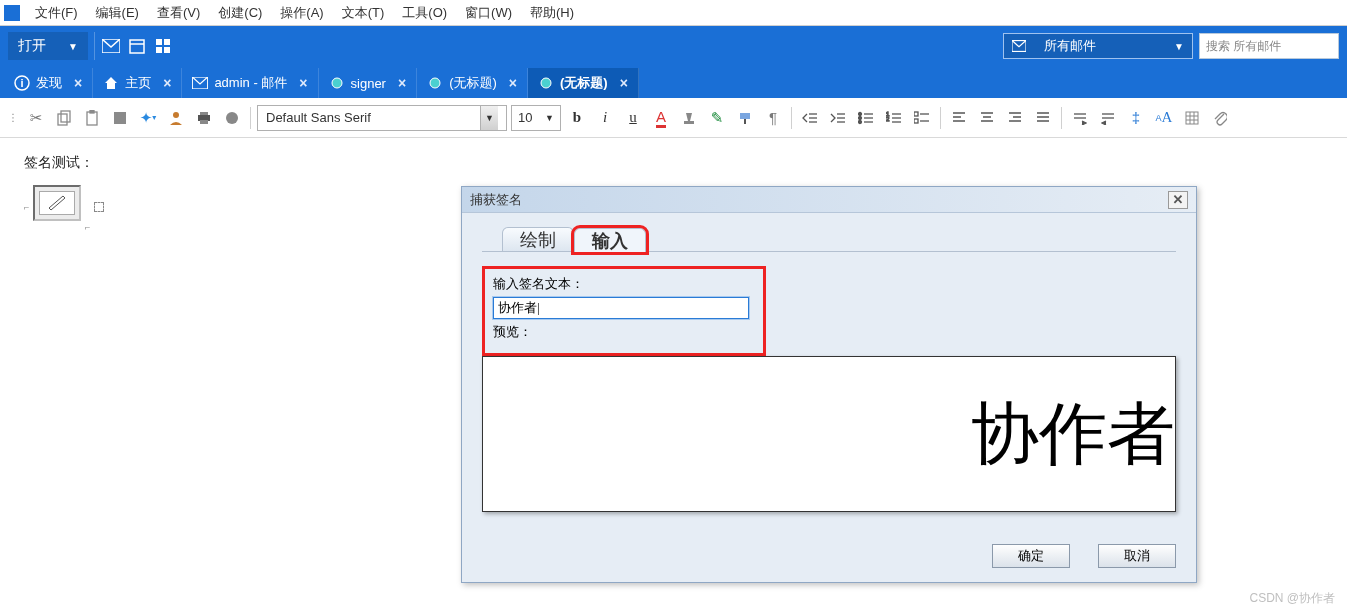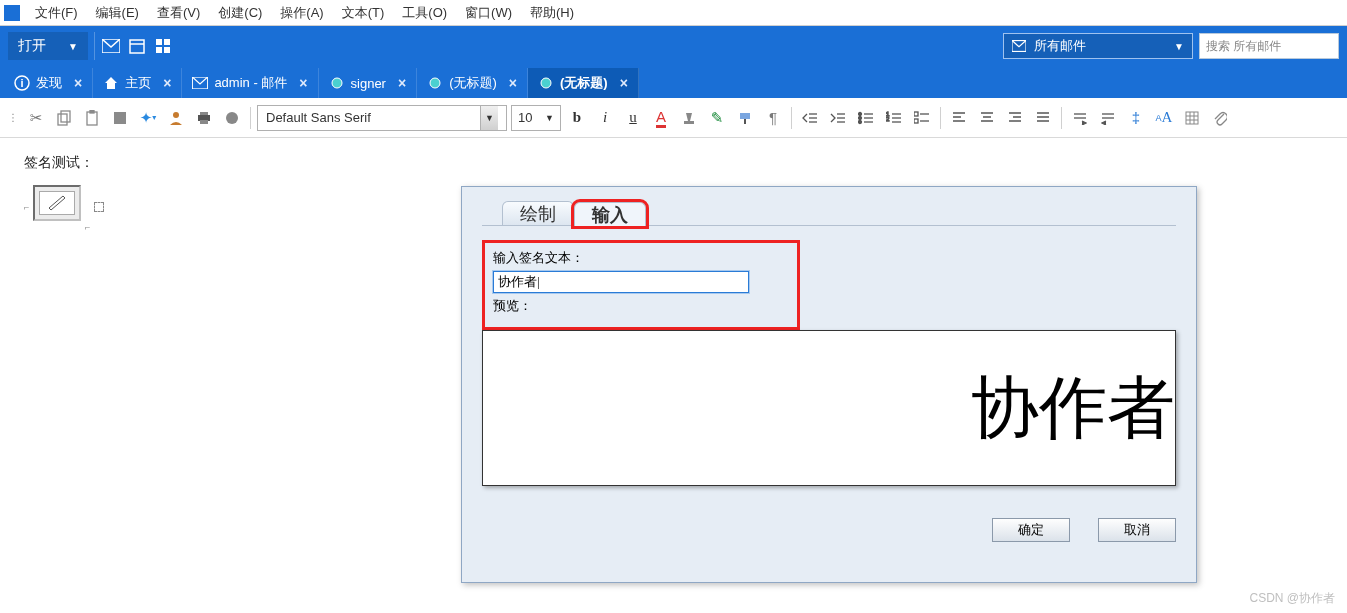--- a/index.html
+++ b/index.html
@@ -10,21 +10,21 @@
 .menubar .mitem { padding:0 9px; cursor:default; }
 .app-icon { width:16px; height:16px; background:#1a6fd6; margin-right:6px; }
 
 
 .ribbon { height:40px; background:#1a6fd6; display:flex; align-items:center; padding:0 8px; gap:6px; }
 .ribbon-btn { display:flex; align-items:center; gap:22px; height:28px; padding:0 10px; color:#fff; font-size:14px; cursor:pointer; }
 .ribbon-btn.open { background:#1560b8; }
 .ribbon-icon { width:20px; height:20px; display:flex; align-items:center; justify-content:center; }
 .ribbon-sep { width:1px; height:28px; background:rgba(255,255,255,.25); }
 .ribbon-spacer { flex:1; }
-.mail-select { display:flex; align-items:center; gap:8px; width:190px; height:26px; border:1px solid #9fc2ef; background:#1560b8; color:#fff; padding:0 8px; font-size:13px; }
+.mail-select { display:flex; align-items:center; gap:18px; width:190px; height:26px; border:1px solid #9fc2ef; background:#1560b8; color:#fff; padding:0 8px; font-size:13px; }
 .mail-select .drop { margin-left:auto; font-size:10px; }
 .search-box { width:140px; height:26px; background:#fff; border:1px solid #b8c9db; padding:0 6px; font-size:12px; color:#888; display:flex; align-items:center; }
 
 
 .tabstrip { height:32px; background:#1a6fd6; display:flex; align-items:flex-end; padding:0 4px; }
 .tab { display:flex; align-items:center; height:30px; padding:0 10px; gap:6px; color:#fff; font-size:13px; border-right:1px solid rgba(255,255,255,.15); cursor:pointer; }
 .tab.active { background:#0d5bb6; font-weight:bold; }
 .tab .close { margin-left:6px; font-size:14px; font-weight:bold; cursor:pointer; color:#dfeafc; }
 .tab .tbicon { width:16px; height:16px; display:flex; align-items:center; justify-content:center; }
 
@@ -48,21 +48,21 @@
 
 .dialog { position:absolute; left:461px; top:186px; width:736px; height:397px; background:#e6edf5; border:1px solid #8fa7c4; box-shadow:2px 2px 6px rgba(0,0,0,.25); }
 .dlg-title { height:26px; background:linear-gradient(to right,#c4d6ea,#e6edf5); border-bottom:1px solid #b6c6d9; display:flex; align-items:center; padding:0 8px; font-size:13px; color:#333; }
 .dlg-title .xbtn { margin-left:auto; width:20px; height:18px; border:1px solid #999; background:#f3f3f3; display:flex; align-items:center; justify-content:center; font-size:13px; font-weight:bold; cursor:pointer; color:#555; }
 .dlg-body { padding:14px 20px; position:relative; height:calc(100% - 26px); }
 .tabs2 { display:flex; gap:0; margin-left:20px; position:relative; z-index:1; }
 .tab2 { width:72px; height:24px; border:1px solid #b3c0d0; border-bottom:none; border-radius:6px 6px 0 0; display:flex; align-items:center; justify-content:center; font-size:18px; background:linear-gradient(#f8fbfe,#dde6f0); color:#333; font-family:"SimSun",serif; cursor:pointer; }
 .tab2.active { background:#f0f5fb; font-weight:bold; position:relative; top:1px; }
 .tab2.highlight { outline:3px solid #e22; }
 .panel { border-top:1px solid #b3c0d0; padding-top:14px; }
-.redbox { border:3px solid #e22; padding:6px 8px 12px; width:318px; }
+.redbox { border:3px solid #e22; padding:6px 8px 12px; width:284px; }
 .formlabel { font-size:13px; font-family:"SimSun",serif; color:#000; margin-bottom:4px; }
 .textin { width:256px; height:22px; border:1px solid #2a7bd6; outline:1px solid #a7c9ef; padding:0 4px; font-size:13px; font-family:"SimSun",serif; }
 .preview-lbl { font-size:13px; font-family:"SimSun",serif; color:#000; margin-top:4px; }
 .preview { margin-top:0; height:156px; border:1px solid #333; box-shadow:2px 2px 4px rgba(0,0,0,.3); background:#fff; display:flex; align-items:center; justify-content:flex-end; }
 .preview-text { font-family:"KaiTi","STKaiti",serif; font-size:68px; color:#000; }
 .dlg-btns { position:absolute; right:20px; bottom:14px; display:flex; gap:28px; }
 .dlg-btn { width:78px; height:24px; border:1px solid #8b99aa; background:linear-gradient(#fefefe,#dbe2ea); font-size:13px; font-family:"SimSun",serif; cursor:pointer; display:flex; align-items:center; justify-content:center; }
 
 
 .watermark { position:absolute; right:12px; bottom:6px; font-size:12px; color:#bfbfbf; }
@@ -373,20 +373,24 @@
             <line x1="18" y1="2" x2="20" y2="4" stroke="#555"></line>
           </svg>
         </span>
       </span>
     <span style="font-size:9px;color:#888;position:relative;top:18px;">⌐</span>
   </div>
   <div class="tiny-handle"></div>
 </div>
 
 <div class="dialog">
+  <div class="dlg-title">
+    <span>捕获签名</span>
+    <span class="xbtn">✕</span>
+  </div>
   <div class="dlg-body">
     <div class="tabs2">
       <div class="tab2">绘制</div>
       <div class="tab2 active highlight">输入</div>
     </div>
     <div class="panel">
       <div class="redbox">
         <div class="formlabel">输入签名文本：</div>
         <input class="textin" value="协作者|" style="">
         <div class="preview-lbl">预览：</div>

